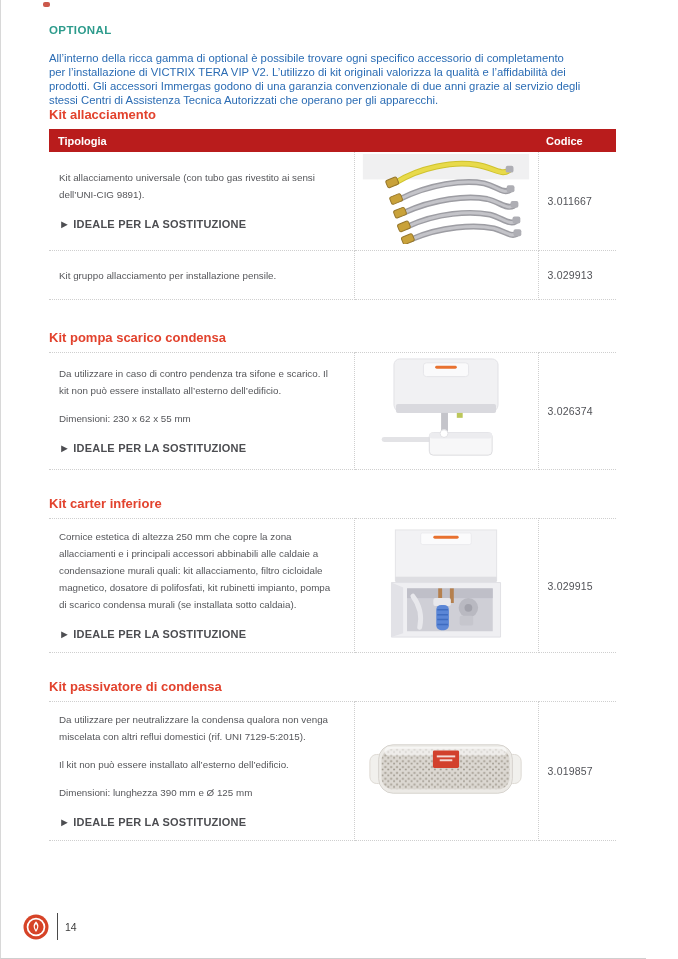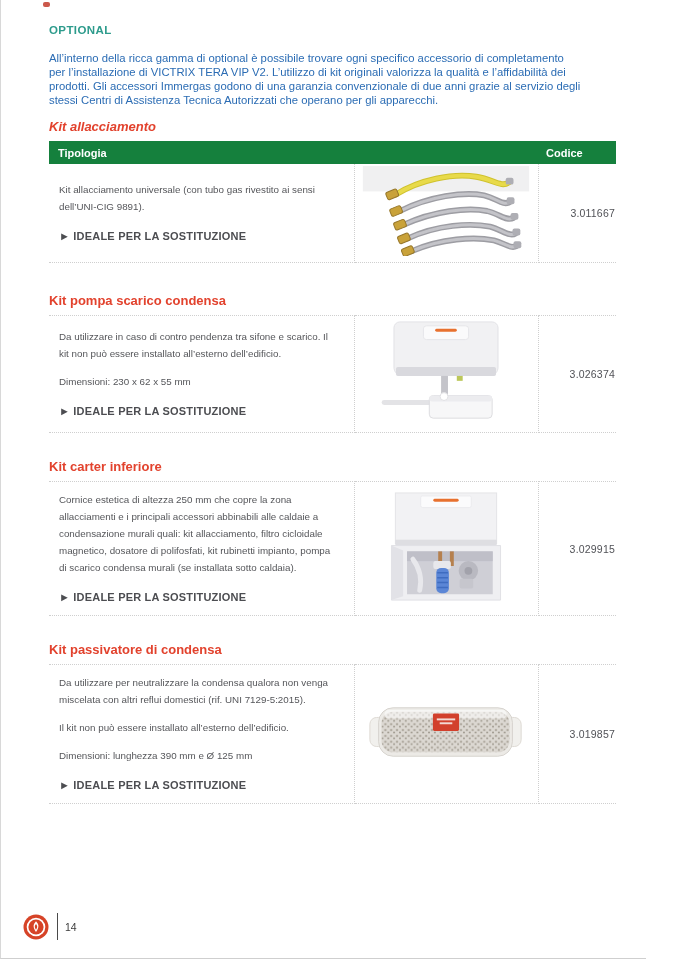--- a/index.html
+++ b/index.html
@@ -14,38 +14,38 @@
     overflow:hidden;
   }
   .corner-mark{ position:absolute; top:2px; left:42px; width:7px; height:5px;
     background:#c23b2b; border-radius:2px; opacity:.85; }
   .content { padding:24px 63px 0 48px; }
 
   .kicker { margin:0; font-size:11.5px; font-weight:bold; letter-spacing:.4px; color:#2d9b8c; }
   .intro  { margin:15px 0 0 0; font-size:11.3px; line-height:14px; color:#2b6cb4; }
 
   .section-title { color:#e2422d; font-size:13px; font-weight:bold; margin:26px 0 7px 0; }
-  .section-title.first { margin-top:12px;font-style:italic; }
+  .section-title.first { margin-top:0; }
   .section-title.t2 { margin-top:30px; }
   .section-title.t5 { margin-top:24px; }
 
   table.kit { border-collapse:collapse; table-layout:fixed; width:567px; }
   col.c-desc { width:305px; } col.c-photo { width:184px; } col.c-code { width:78px; }
 
-  thead th { background:#15803d; color:#fff; font-size:11px; font-weight:bold;
+  thead th { background:#b91c1c; color:#fff; font-size:11px; font-weight:bold;
     text-align:left; height:23px; padding:0 0 0 9px; }
   thead th.code-h { padding-left:8px; }
 
   tbody td { border-bottom:1px dotted #cfcfcf; vertical-align:middle; box-sizing:border-box; }
   table.no-head tbody tr:first-child td { border-top:1px dotted #cfcfcf; }
 
   td.desc { padding:9px 16px 9px 10px; border-right:1px dotted #cfcfcf;
     font-size:9.8px; color:#55565a; line-height:17px; }
   td.photo { border-right:1px dotted #cfcfcf; text-align:center; padding:2px 0; }
-  td.code { padding-left:9px; font-size:10.5px; color:#515257; letter-spacing:.2px;text-align:right; }
+  td.code { padding-left:9px; font-size:10.5px; color:#515257; letter-spacing:.2px; }
 
   .desc p { margin:0 0 11px 0; }
   .desc p:last-of-type { margin-bottom:0; }
   .note { margin-top:13px; font-size:11px; font-weight:bold; color:#4c4d51; letter-spacing:.2px; }
 
   tr.r-93  td { height:93px; }
   tr.r-49  td { height:49px; }
   tr.r-115 td { height:115px; }
   tr.r-118 td { height:118px; }
   tr.r-108 td { height:108px; }
@@ -112,20 +112,27 @@
                 <rect x="146" y="12" width="8" height="7" rx="2"></rect>
                   <rect x="147" y="32" width="8" height="7" rx="2"></rect>
                 <rect x="151" y="48" width="8" height="7" rx="2"></rect>
                   <rect x="153" y="64" width="8" height="7" rx="2"></rect>
                 <rect x="154" y="77" width="8" height="7" rx="2"></rect>
               </g>
             </svg>
           </td>
           <td class="code">3.011667</td>
         </tr>
+        <tr class="r-49">
+          <td class="desc">
+            <p>Kit gruppo allacciamento per installazione pensile.</p>
+          </td>
+          <td class="photo"></td>
+          <td class="code">3.029913</td>
+        </tr>
       </tbody>
     </table>
 
     <h2 class="section-title t2">Kit pompa scarico condensa</h2>
     <table class="kit no-head">
       <colgroup>
           <col class="c-desc">
           <col class="c-photo">
           <col class="c-code">
         </colgroup>

